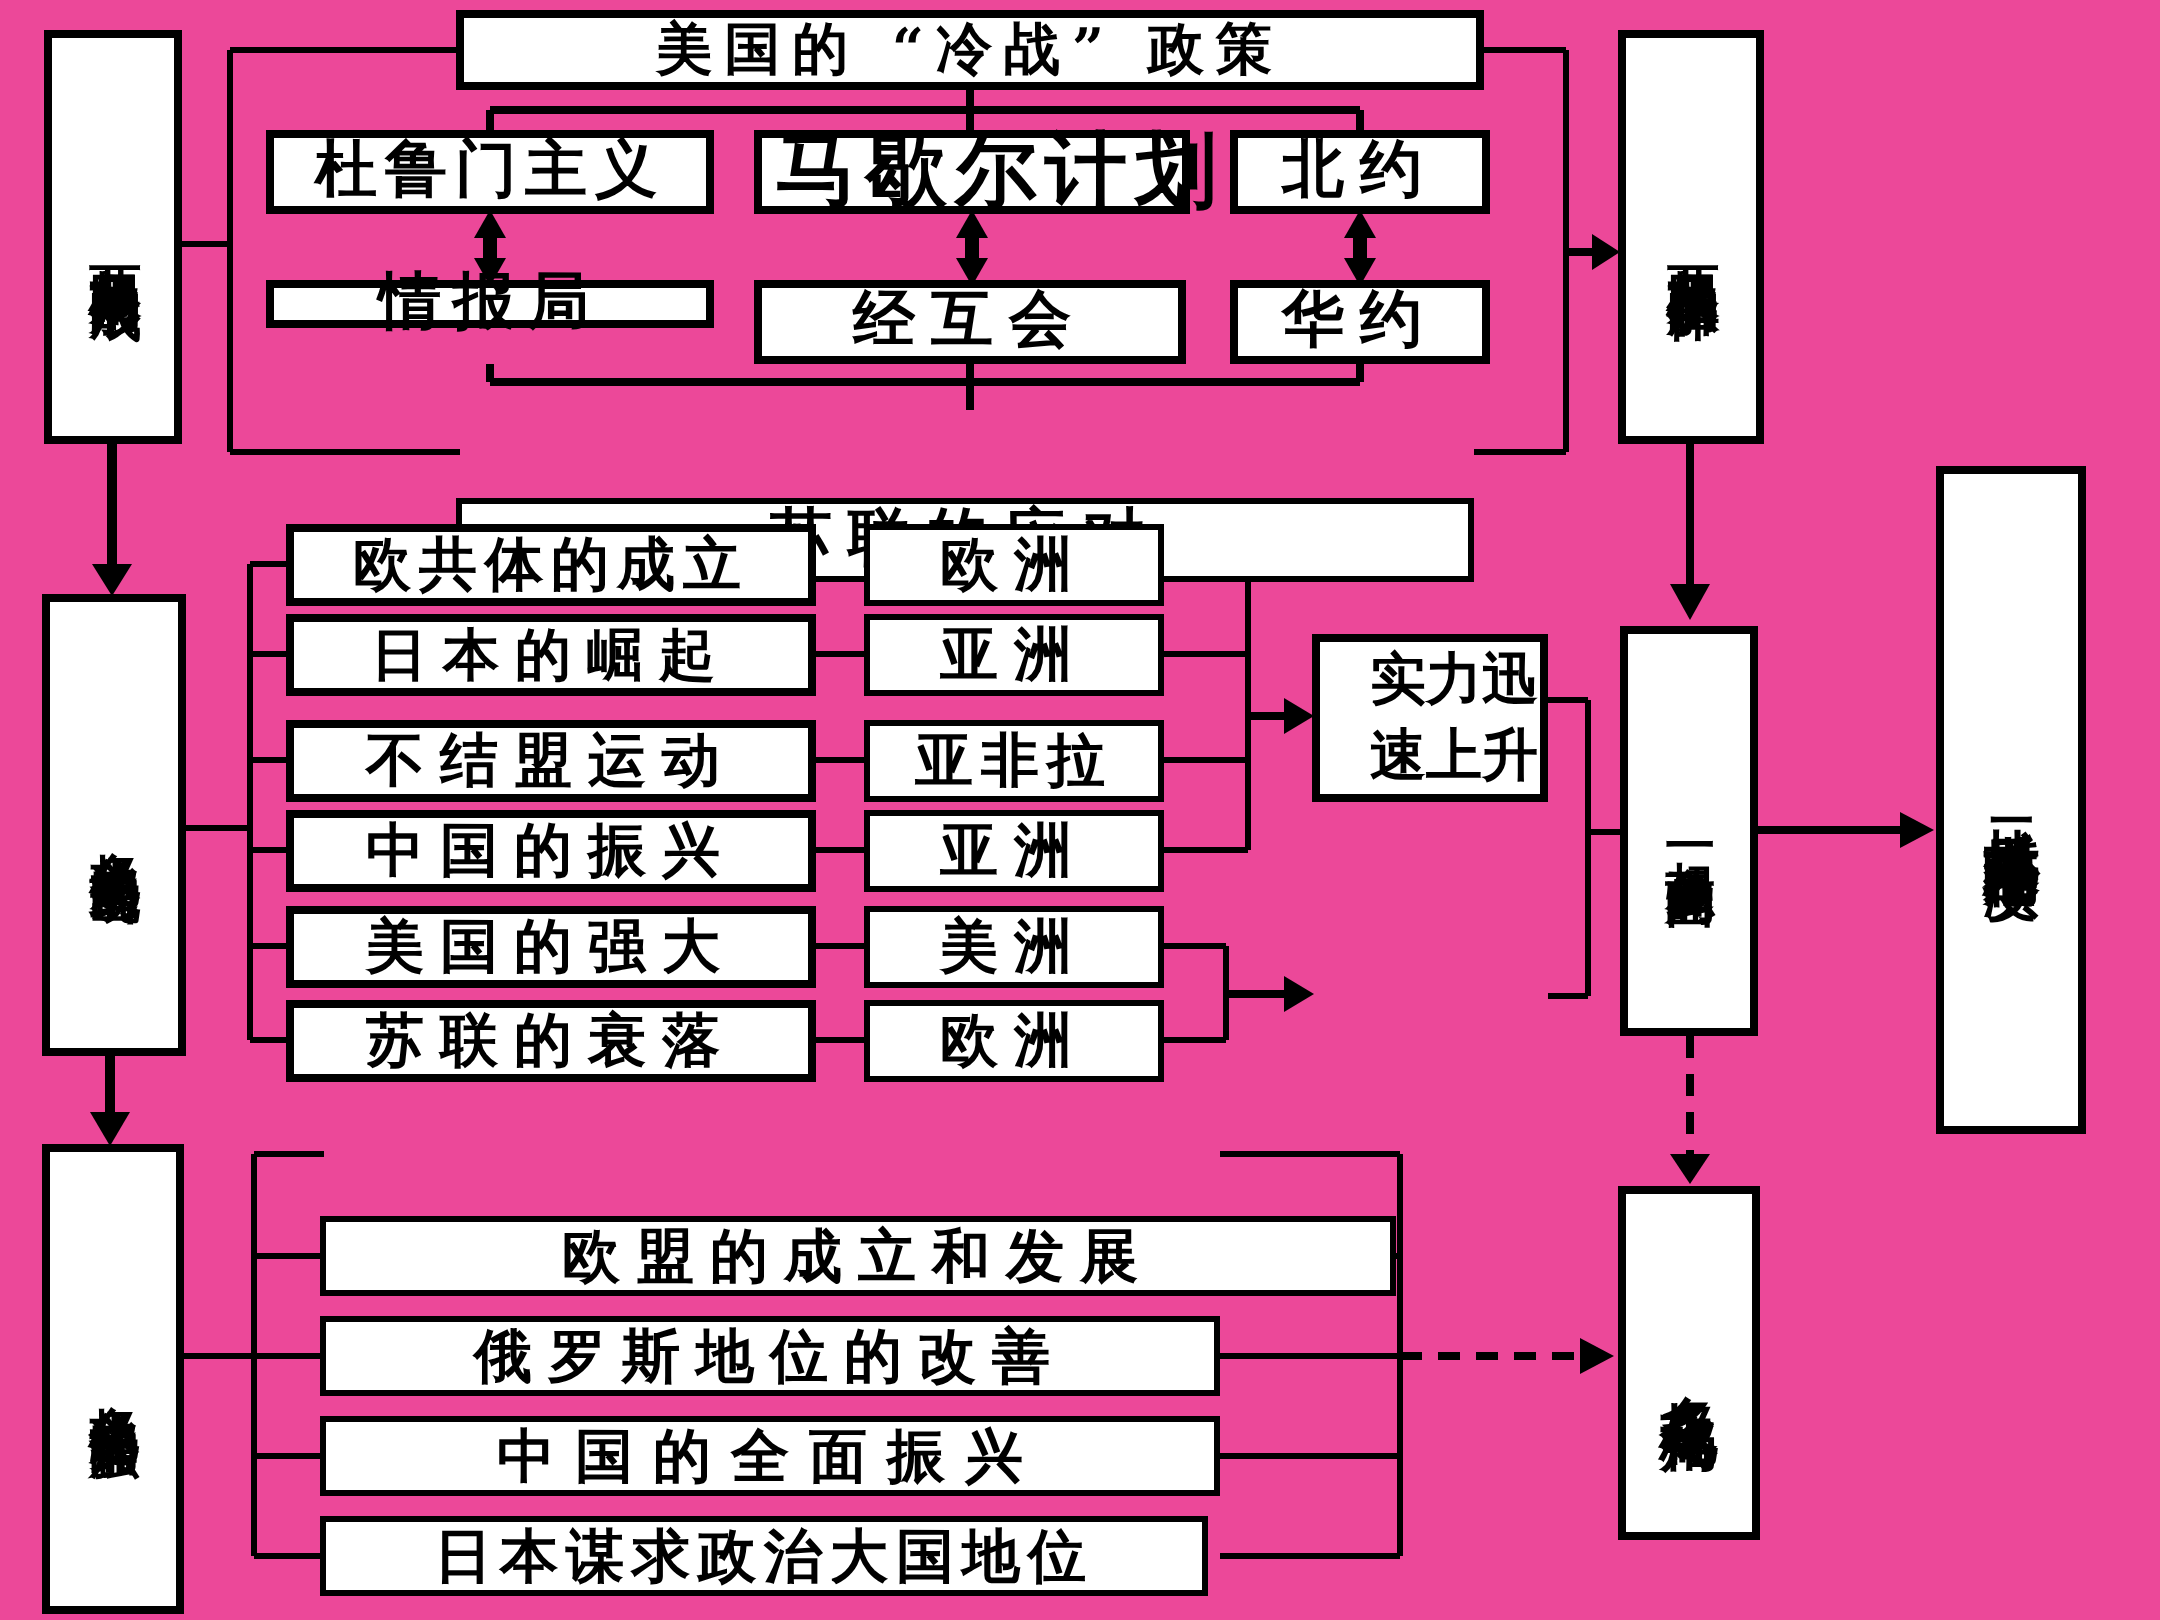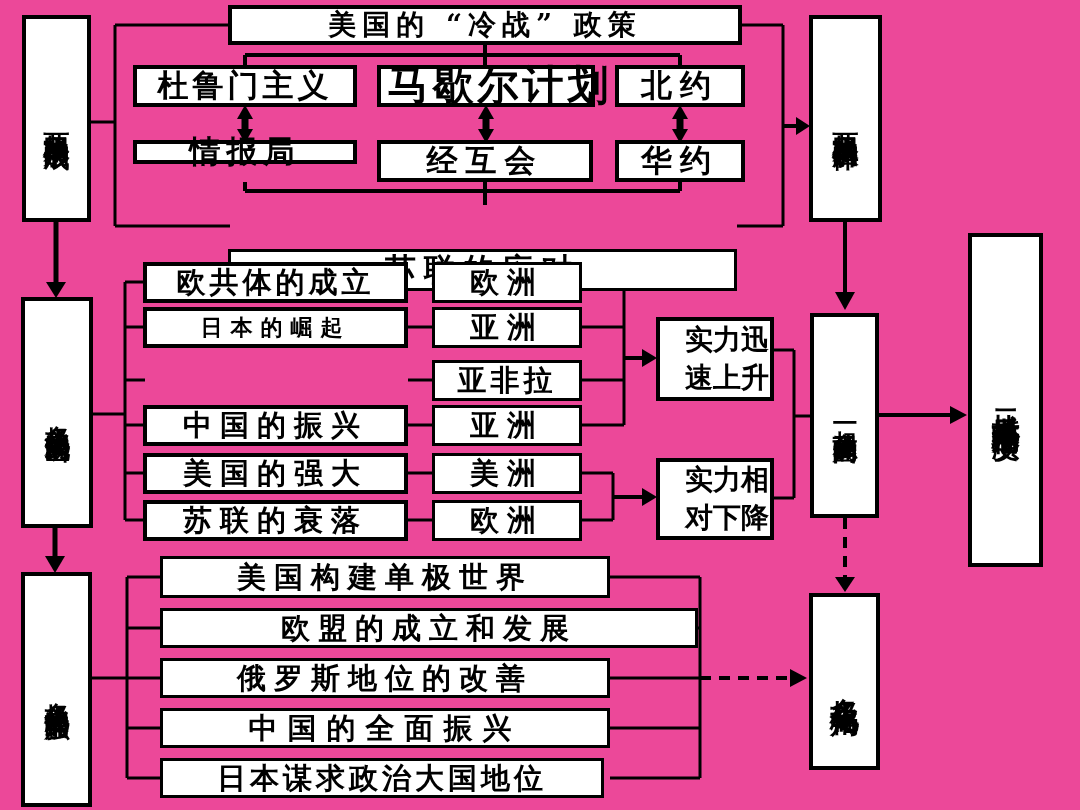--- a/index.html
+++ b/index.html
@@ -148,44 +148,43 @@
 
   <div class="box thin" style="left:228px;top:205px;width:509px;height:42px;font-size:31px;letter-spacing:8px;margin-top:44px;">苏联的应对</div>
 
   <div class="box v" style="left:809px;top:15px;width:73px;height:207px;font-size:26px;letter-spacing:2px;">两极格局的解体</div>
 
   <div class="box v" style="left:21px;top:297px;width:72px;height:231px;font-size:25px;letter-spacing:2px;">多极化趋势的出现</div>
 
   <div class="box" style="left:143px;top:262px;width:265px;height:41px;font-size:29px;letter-spacing:4px;">欧共体的成立</div>
   <div class="box thin" style="left:432px;top:262px;width:150px;height:41px;font-size:29px;letter-spacing:8px;">欧洲</div>
 
-  <div class="box" style="left:143px;top:307px;width:265px;height:41px;font-size:22px;letter-spacing:8px;text-align:center;">日本的崛起</div>
+  <div class="box" style="left:143px;top:307px;width:265px;height:41px;font-size:28px;letter-spacing:8px;text-align:center;">日本的崛起</div>
   <div class="box thin" style="left:432px;top:307px;width:150px;height:41px;font-size:29px;letter-spacing:8px;">亚洲</div>
 
+  <div class="box" style="left:143px;top:360px;width:265px;height:41px;font-size:29px;letter-spacing:8px;">不结盟运动</div>
   <div class="box thin" style="left:432px;top:360px;width:150px;height:41px;font-size:29px;letter-spacing:4px;">亚非拉</div>
 
   <div class="box" style="left:143px;top:405px;width:265px;height:41px;font-size:29px;letter-spacing:8px;">中国的振兴</div>
   <div class="box thin" style="left:432px;top:405px;width:150px;height:41px;font-size:29px;letter-spacing:8px;">亚洲</div>
 
   <div class="box" style="left:143px;top:453px;width:265px;height:41px;font-size:29px;letter-spacing:8px;">美国的强大</div>
   <div class="box thin" style="left:432px;top:453px;width:150px;height:41px;font-size:29px;letter-spacing:8px;">美洲</div>
 
   <div class="box" style="left:143px;top:500px;width:265px;height:41px;font-size:29px;letter-spacing:8px;">苏联的衰落</div>
   <div class="box thin" style="left:432px;top:500px;width:150px;height:41px;font-size:29px;letter-spacing:8px;">欧洲</div>
 
   <div class="box wrap" style="left:656px;top:317px;width:118px;height:84px;font-size:28px;line-height:38px;">实力迅速上升</div>
-  <div class="box wrap" style="left:656px;top:458px;width:118px;height:82px;font-size:28px;line-height:38px;">实力相对下降</div>
 
   <div class="box v" style="left:810px;top:313px;width:69px;height:205px;font-size:25px;letter-spacing:2px;">一超多强的局面</div>
 
   <div class="box v" style="left:968px;top:233px;width:75px;height:334px;font-size:28px;letter-spacing:2px;">二战后世界政治格局演变</div>
 
   <div class="box v" style="left:21px;top:572px;width:71px;height:235px;font-size:25px;letter-spacing:2px;">多极化趋势的加强</div>
 
-  <div class="box thin" style="left:160px;top:556px;width:450px;height:42px;font-size:29px;letter-spacing:8px;">美国构建单极世界</div>
   <div class="box thin" style="left:160px;top:608px;width:538px;height:40px;font-size:29px;letter-spacing:8px;">欧盟的成立和发展</div>
   <div class="box thin" style="left:160px;top:658px;width:450px;height:40px;font-size:29px;letter-spacing:8px;">俄罗斯地位的改善</div>
   <div class="box thin" style="left:160px;top:708px;width:450px;height:40px;font-size:29px;letter-spacing:10px;">中国的全面振兴</div>
   <div class="box thin" style="left:160px;top:758px;width:444px;height:40px;font-size:29px;letter-spacing:4px;">日本谋求政治大国地位</div>
 
   <div class="box v" style="left:809px;top:593px;width:71px;height:177px;font-size:29px;letter-spacing:3px;">多极化格局</div>
 
 </div>
 
 </body></html>

